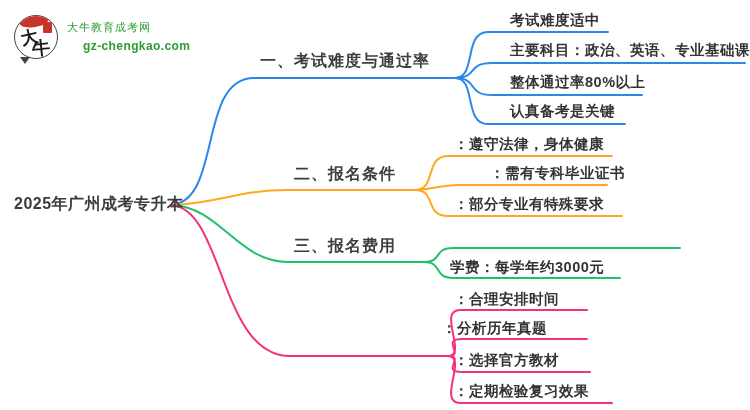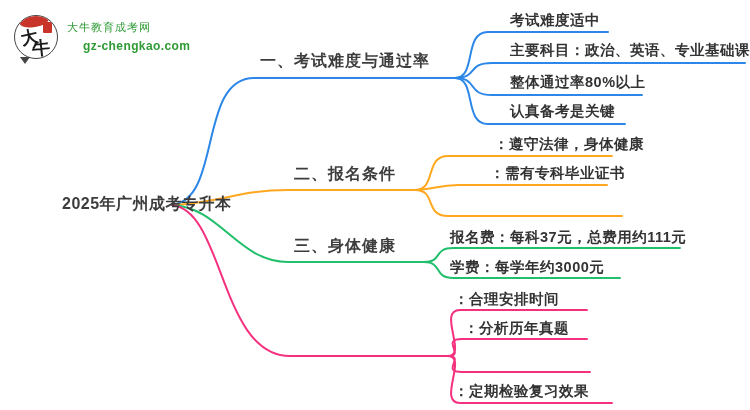--- a/index.html
+++ b/index.html
@@ -4,21 +4,21 @@
 <style>
   html,body{margin:0;padding:0;background:#fff;}
   #canvas{
     position:relative;width:750px;height:410px;background:#ffffff;overflow:hidden;
     font-family:"Liberation Sans","DejaVu Sans",sans-serif;
   }
   #wires{position:absolute;left:0;top:0;width:750px;height:410px;}
   #wires path{fill:none;stroke-width:2;stroke-linecap:round;stroke-linejoin:round;}
 
   .node{position:absolute;white-space:nowrap;color:#333;font-weight:bold;}
-  .root-label{font-size:16px;color:#3c3c3c;letter-spacing:.5px;margin-left:48px;}
+  .root-label{font-size:16px;color:#3c3c3c;letter-spacing:.5px;}
   .branch-label{font-size:16px;color:#3d3d3d;letter-spacing:1px;}
   .child-label{font-size:14.5px;color:#333;letter-spacing:.5px;}
 
   
   .logo{position:absolute;left:14px;top:13px;width:220px;height:50px;}
   .logo-badge{
     position:absolute;left:0;top:2px;width:44px;height:44px;border-radius:50%;
     background:#fff;border:1.5px solid #444;box-sizing:border-box;overflow:hidden;
   }
   .logo-cap{
@@ -77,30 +77,31 @@
     </div>
     <div class="logo-tail"></div>
     <div class="logo-title">大牛教育成考网</div>
     <div class="logo-domain">gz-chengkao.com</div>
   </div>
 
   <div class="node root-label" style="left:14px;top:194px;">2025年广州成考专升本</div>
 
   <div class="node branch-label" style="left:260px;top:51px;">一、考试难度与通过率</div>
   <div class="node branch-label" style="left:294px;top:164px;text-align:right;">二、报名条件</div>
-  <div class="node branch-label" style="left:294px;top:236px;">三、身体健康</div>
+  <div class="node branch-label" style="left:294px;top:236px;">三、报名费用</div>
 
   <div class="node child-label" style="left:510px;top:11px;">考试难度适中</div>
   <div class="node child-label" style="left:510px;top:41px;">主要科目：政治、英语、专业基础课</div>
   <div class="node child-label" style="left:510px;top:73px;">整体通过率80%以上</div>
   <div class="node child-label" style="left:510px;top:102px;">认真备考是关键</div>
 
-  <div class="node child-label" style="left:454px;top:135px;margin-left:40px;">：遵守法律，身体健康</div>
+  <div class="node child-label" style="left:454px;top:135px;">：遵守法律，身体健康</div>
   <div class="node child-label" style="left:454px;top:164px;margin-left:36px;">：需有专科毕业证书</div>
+  <div class="node child-label" style="left:454px;top:195px;">：部分专业有特殊要求</div>
 
-  <div class="node child-label" style="left:450px;top:228px;">报名费：每科37元，总费用约111元</div>
   <div class="node child-label" style="left:450px;top:258px;">学费：每学年约3000元</div>
 
   <div class="node child-label" style="left:454px;top:290px;">：合理安排时间</div>
-  <div class="node child-label" style="left:464px;top:319px;">：分析历年真题</div>
+  <div class="node child-label" style="left:442px;top:319px;">：分析历年真题</div>
+  <div class="node child-label" style="left:454px;top:351px;">：选择官方教材</div>
   <div class="node child-label" style="left:454px;top:382px;">：定期检验复习效果</div>
 
 </div>
 
 </body></html>

